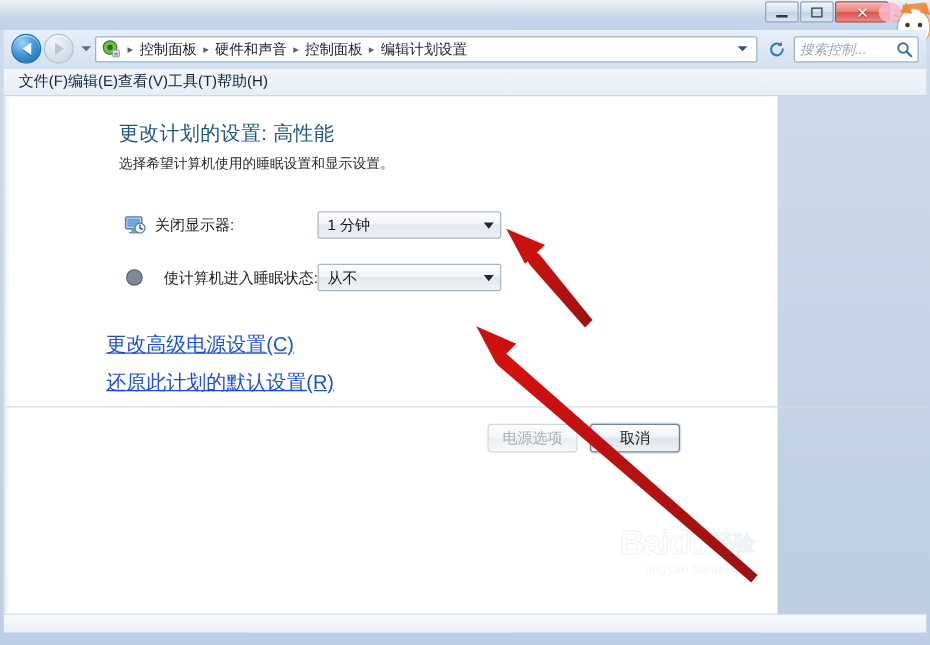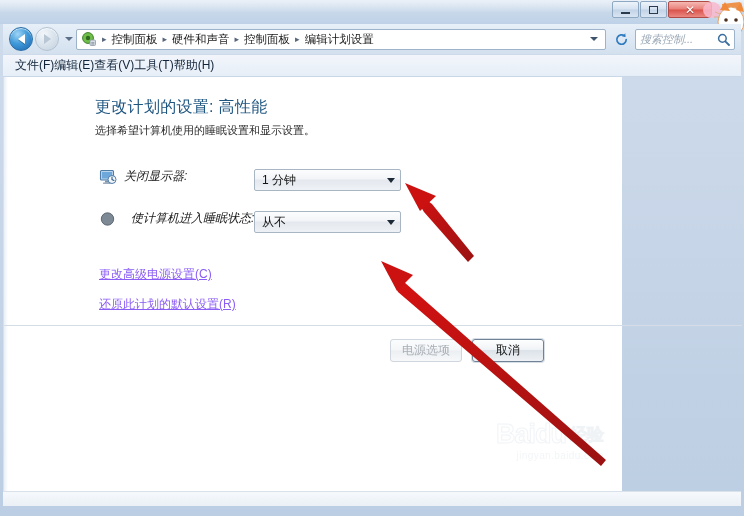--- a/index.html
+++ b/index.html
@@ -274,22 +274,22 @@
     top: 46px;
     font-size: 11px;
     color: #2b2b2b;
     white-space: nowrap;
   }
 
   .setting-row {
     position: absolute;
     left: 95px;
     display: flex;
+    align-items: center;
     height: 24px;
-    font-style: italic;
   }
   .row1 { top: 91px; }
   .row2 { top: 133px; gap: 7px; }
 
   .row-icon {
     width: 18px; height: 18px;
     flex: 0 0 18px;
     margin-right: 7px;
   }
   .row-label {
@@ -328,23 +328,23 @@
   }
   .combo-caret {
     width: 0; height: 0;
     border-left: 4px solid transparent;
     border-right: 4px solid transparent;
     border-top: 5px solid #1d2936;
   }
 
   .link {
     position: absolute;
-    left: 95px;
-    font-size: 12px;
-    color: #8b5cf6;
+    left: 81px;
+    font-size: 16px;
+    color: #1d4ed8;
     white-space: nowrap;
   }
   .link1 { top: 189px; }
   .link2 { top: 219px; }
 
   .hr {
     position: absolute;
     left: 0;
     top: 248px;
     width: 738px;

